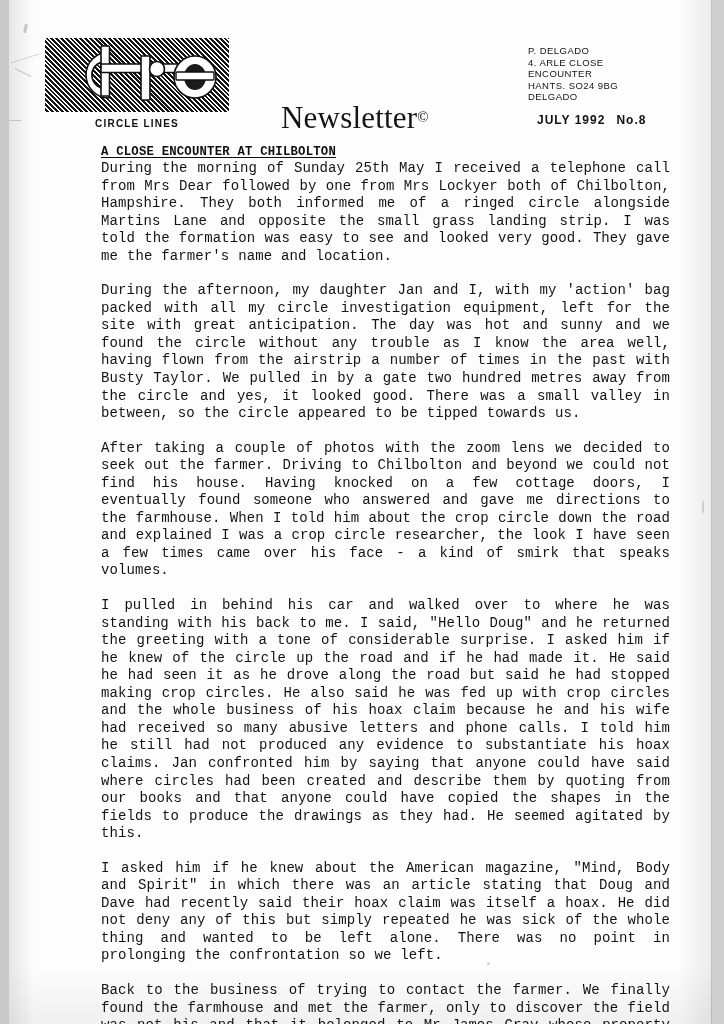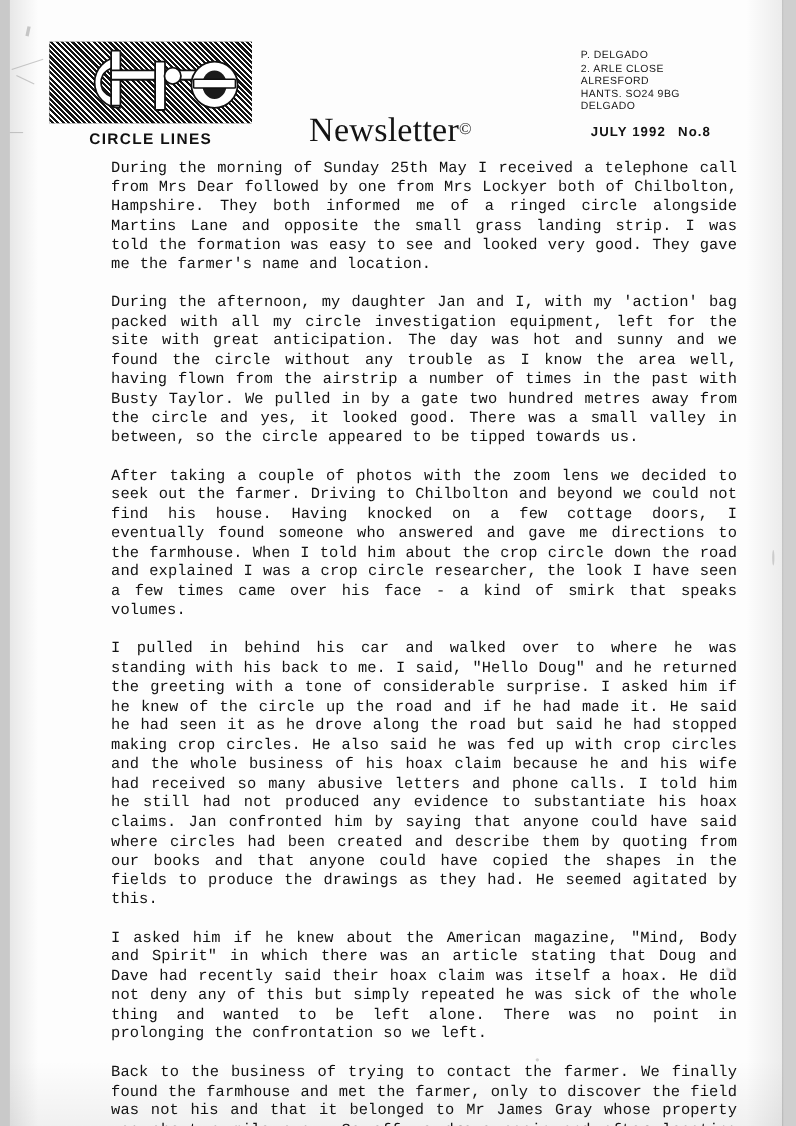--- a/index.html
+++ b/index.html
@@ -94,21 +94,21 @@
   .logo-letters {
     position: absolute;
     inset: 0;
   }
   .caption {
     position: absolute;
     left: 36px;
     top: 118px;
     width: 184px;
     text-align: center;
-    font-size: 14px;
+    font-size: 10px;
     font-weight: bold;
     letter-spacing: 1.2px;
     color: #111;
   }
   .newsletter {
     position: absolute;
     left: 272px;
     top: 100px;
     font-family: "Liberation Serif", serif;
     font-size: 31px;
@@ -220,26 +220,27 @@
           </g>
         </svg>
       </div>
 
       <div class="caption">CIRCLE LINES</div>
 
       <div class="newsletter">
         <span>Newsletter</span><span class="cmark">©</span>
       </div>
 
-      <div class="address"><span>P. DELGADO</span><br><span>2. ARLE CLOSE</span><br><span>ALRESFORD</span><br><span>HANTS. SO24 9BG</span><br><span>DELGADO</span></div>
+      <div class="address"><span>P. DELGADO</span><br><span>4. ARLE CLOSE</span><br><span>ENCOUNTER</span><br><span>HANTS. SO24 9BG</span><br><span>DELGADO</span></div>
 
       <div class="issue"><span>JULY 1992</span><span class="gap"></span><span>No.8</span></div>
     </div>
 
     <div class="article">
+      <h1 class="headline">A CLOSE ENCOUNTER AT CHILBOLTON</h1>
       <p class="para">During the morning of Sunday 25th May I received a telephone call from Mrs Dear followed by one from Mrs Lockyer both of Chilbolton, Hampshire.  They both informed me of a ringed circle alongside Martins Lane and opposite the small grass landing strip.  I was told the formation was easy to see and looked very good.  They gave me the farmer's name and location.</p>
       <p class="para">During the afternoon, my daughter Jan and I, with my 'action' bag packed with all my circle investigation equipment, left for the site with great anticipation.  The day was hot and sunny and we found the circle without any trouble as I know the area well, having flown from the airstrip a number of times in the past with Busty Taylor.  We pulled in by a gate two hundred metres away from the circle and yes, it looked good.  There was a small valley in between, so the circle appeared to be tipped towards us.</p>
       <p class="para">After taking a couple of photos with the zoom lens we decided to seek out the farmer.  Driving to Chilbolton and beyond we could not find his house. Having knocked on a few cottage doors, I eventually found someone who answered and gave me directions to the farmhouse.  When I told him about the crop circle down the road and explained I was a crop circle researcher, the look I have seen a few times came over his face - a kind of smirk that speaks volumes.</p>
       <p class="para">I pulled in behind his car and walked over to where he was standing with his back to me.  I said, "Hello Doug" and he returned the greeting with a tone of considerable surprise.  I asked him if he knew of the circle up the road and if he had made it.  He said he had seen it as he drove along the road but said he had stopped making crop circles.  He also said he was fed up with crop circles and the whole business of his hoax claim because he and his wife had received so many abusive letters and phone calls.  I told him he still had not produced any evidence to substantiate his hoax claims.  Jan confronted him by saying that anyone could have said where circles had been created and describe them by quoting from our books and that anyone could have copied the shapes in the fields to produce the drawings as they had.  He seemed agitated by this.</p>
       <p class="para">I asked him if he knew about the American magazine, "Mind, Body and Spirit" in which there was an article stating that Doug and Dave had recently said their hoax claim was itself a hoax.  He did not deny any of this but simply repeated he was sick of the whole thing and wanted to be left alone.  There was no point in prolonging the confrontation so we left.</p>
       <p class="para">Back to the business of trying to contact the farmer.  We finally found the farmhouse and met the farmer, only to discover the field was not his and that it belonged to Mr James Gray whose property was about a mile away.  So off we drove again and after locating the house the only person around was a farm worker who gave us permission to go into the circle.</p>
     </div>
   </div>
 
   <div class="edge-right"></div>

